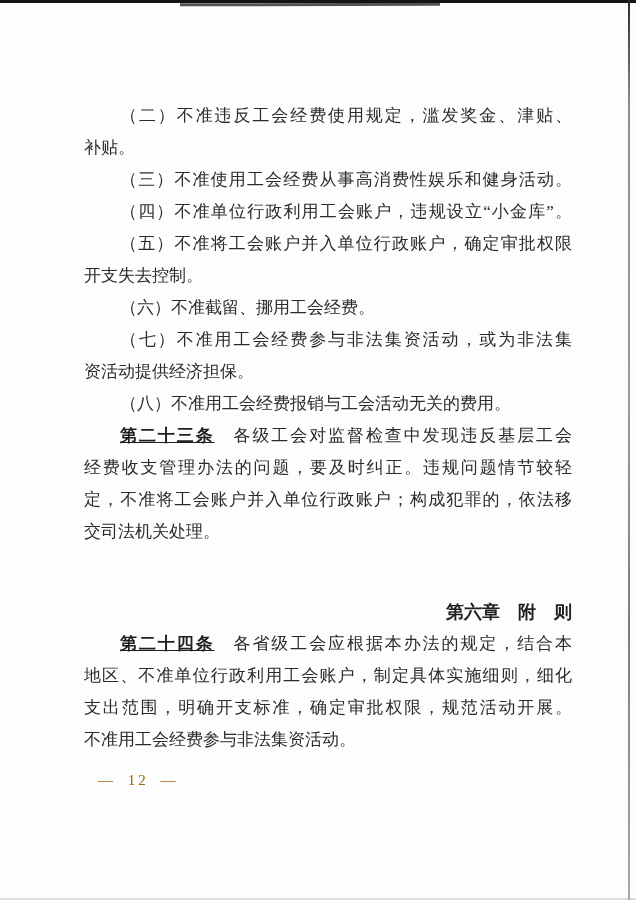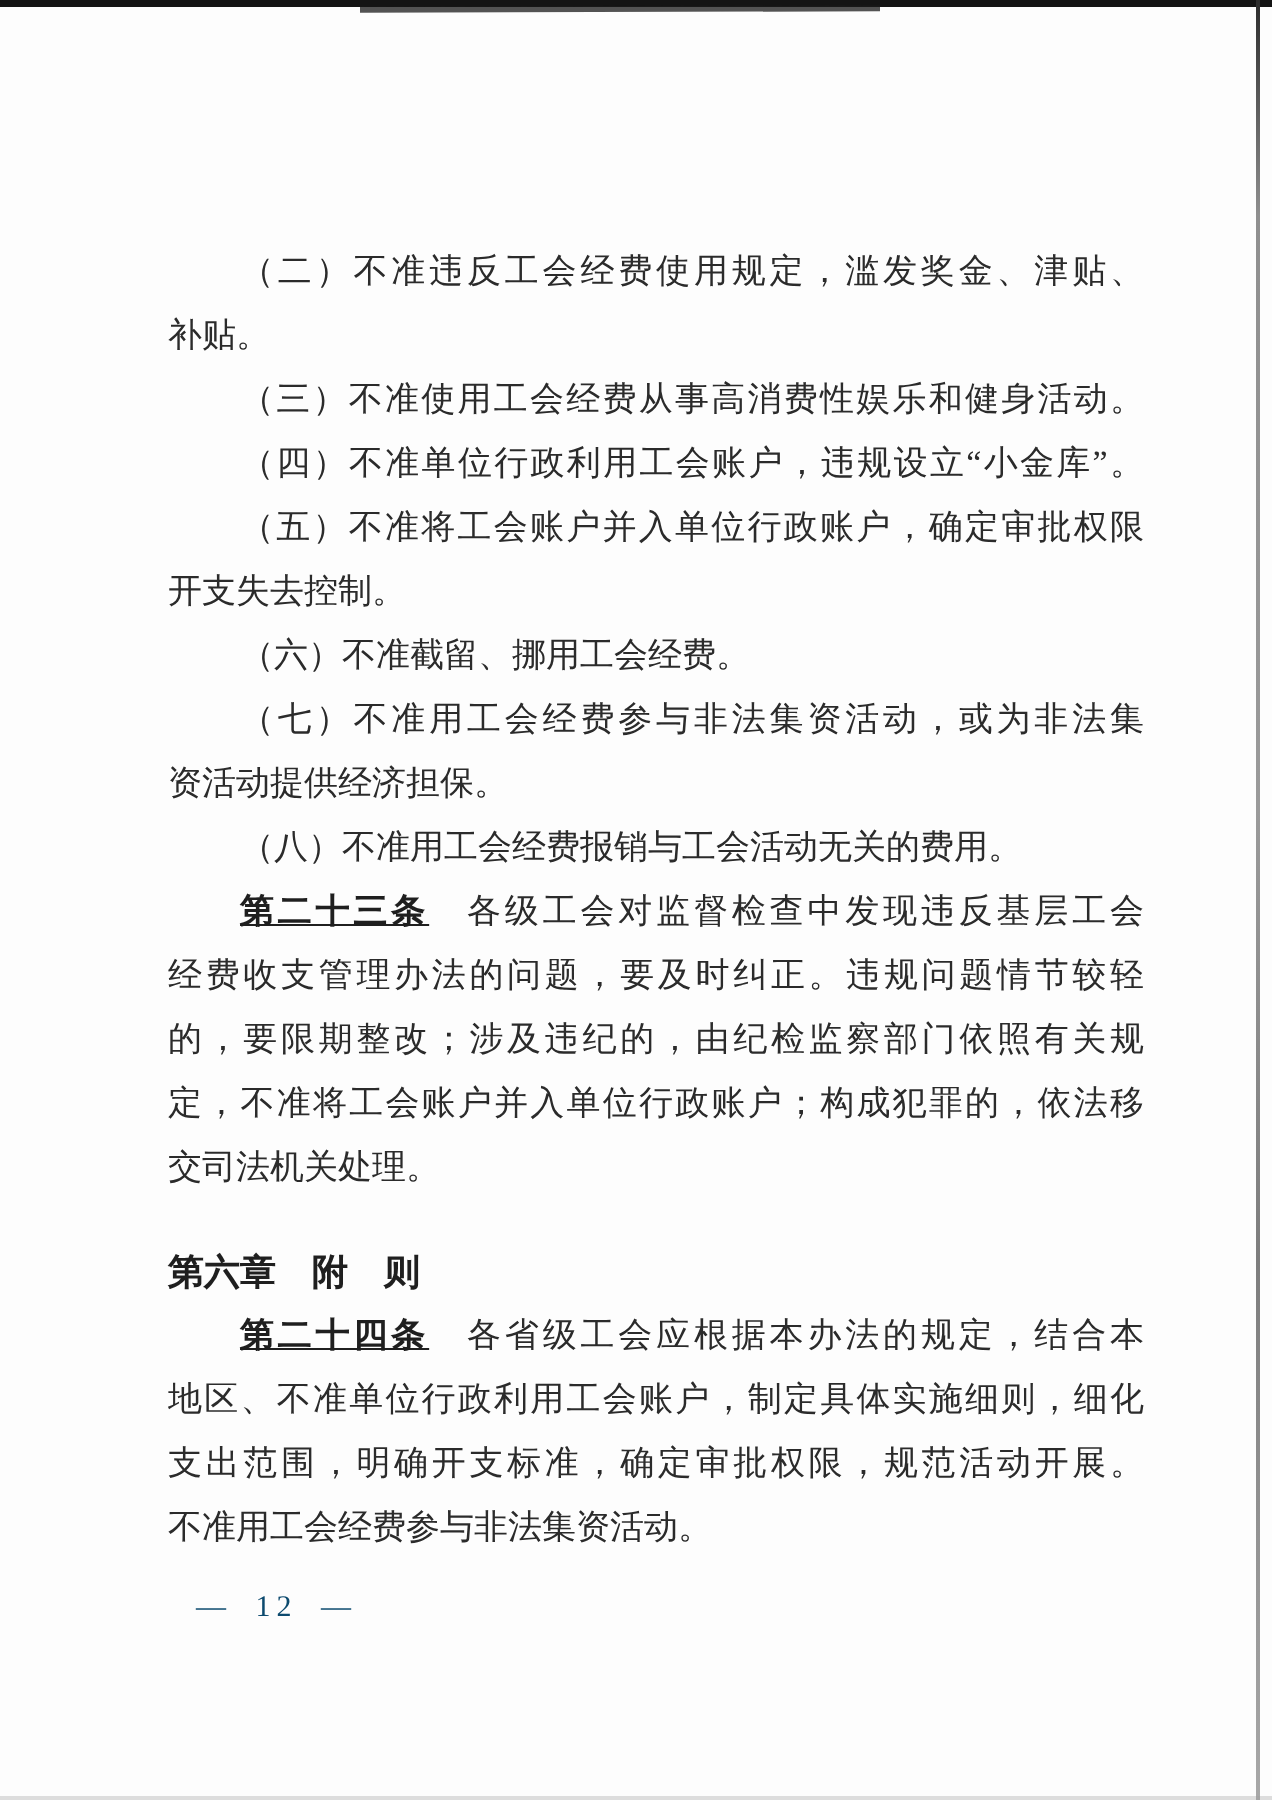--- a/index.html
+++ b/index.html
@@ -23,52 +23,52 @@
   .scan-right{
     position:absolute;top:0;right:6px;width:2px;height:900px;
     background:linear-gradient(180deg,#2c2c2c 0,#8f8f8f 12%,#9a9a9a 45%,#7d7d7d 70%,#a8a8a8 100%);
   }
   .scan-bottom{
     position:absolute;left:0;bottom:0;width:636px;height:2px;
     background:rgba(160,160,160,.35);
   }
   
   .content{
-    position:absolute;top:120px;left:84px;width:488px;
+    position:absolute;top:100px;left:84px;width:488px;
   }
   .line{
     height:32px;line-height:32px;
     font-size:17px;
     white-space:nowrap;
     color:#2b2b2b;
   }
   .just{
     white-space:normal;
     text-align:justify;
     text-align-last:justify;
     text-justify:inter-ideograph;
   }
   .ind{text-indent:36px;}
   .b{font-weight:bold;color:#1f1f1f;text-decoration:underline;}
   .chapter{
-    margin-top:20px;
+    margin-top:48px;
     height:32px;line-height:32px;
-    text-align:left;
+    text-align:right;
     font-weight:bold;
     font-size:18px;
     color:#1f1f1f;
   }
   .pagenum{
     margin-top:12px;
     margin-left:14px;
     height:24px;line-height:24px;
     font-size:15px;
     letter-spacing:3px;
     word-spacing:5px;
-    color:#0c4a6e;
+    color:#a16207;
   }
 </style>
 </head>
 <body>
 
 <div class="scan-top"></div>
 <div class="scan-right"></div>
 <div class="scan-bottom"></div>
 
 <div class="content">
@@ -78,21 +78,20 @@
   <div class="line just ind">（四）不准单位行政利用工会账户，违规设立“小金库”。</div>
   <div class="line just ind">（五）不准将工会账户并入单位行政账户，确定审批权限</div>
   <div class="line">开支失去控制。</div>
   <div class="line ind">（六）不准截留、挪用工会经费。</div>
   <div class="line just ind">（七）不准用工会经费参与非法集资活动，或为非法集</div>
   <div class="line">资活动提供经济担保。</div>
   <div class="line ind">（八）不准用工会经费报销与工会活动无关的费用。</div>
 
   <div class="line just ind"><span class="b">第二十三条</span><span>　各级工会对监督检查中发现违反基层工会</span></div>
   <div class="line just">经费收支管理办法的问题，要及时纠正。违规问题情节较轻</div>
-  <div class="line just">的，要限期整改；涉及违纪的，由纪检监察部门依照有关规</div>
   <div class="line just">定，不准将工会账户并入单位行政账户；构成犯罪的，依法移</div>
   <div class="line">交司法机关处理。</div>
 
   <div class="chapter">第六章　附　则</div>
 
   <div class="line just ind"><span class="b">第二十四条</span><span>　各省级工会应根据本办法的规定，结合本</span></div>
   <div class="line just">地区、不准单位行政利用工会账户，制定具体实施细则，细化</div>
   <div class="line just">支出范围，明确开支标准，确定审批权限，规范活动开展。</div>
   <div class="line">不准用工会经费参与非法集资活动。</div>
 

